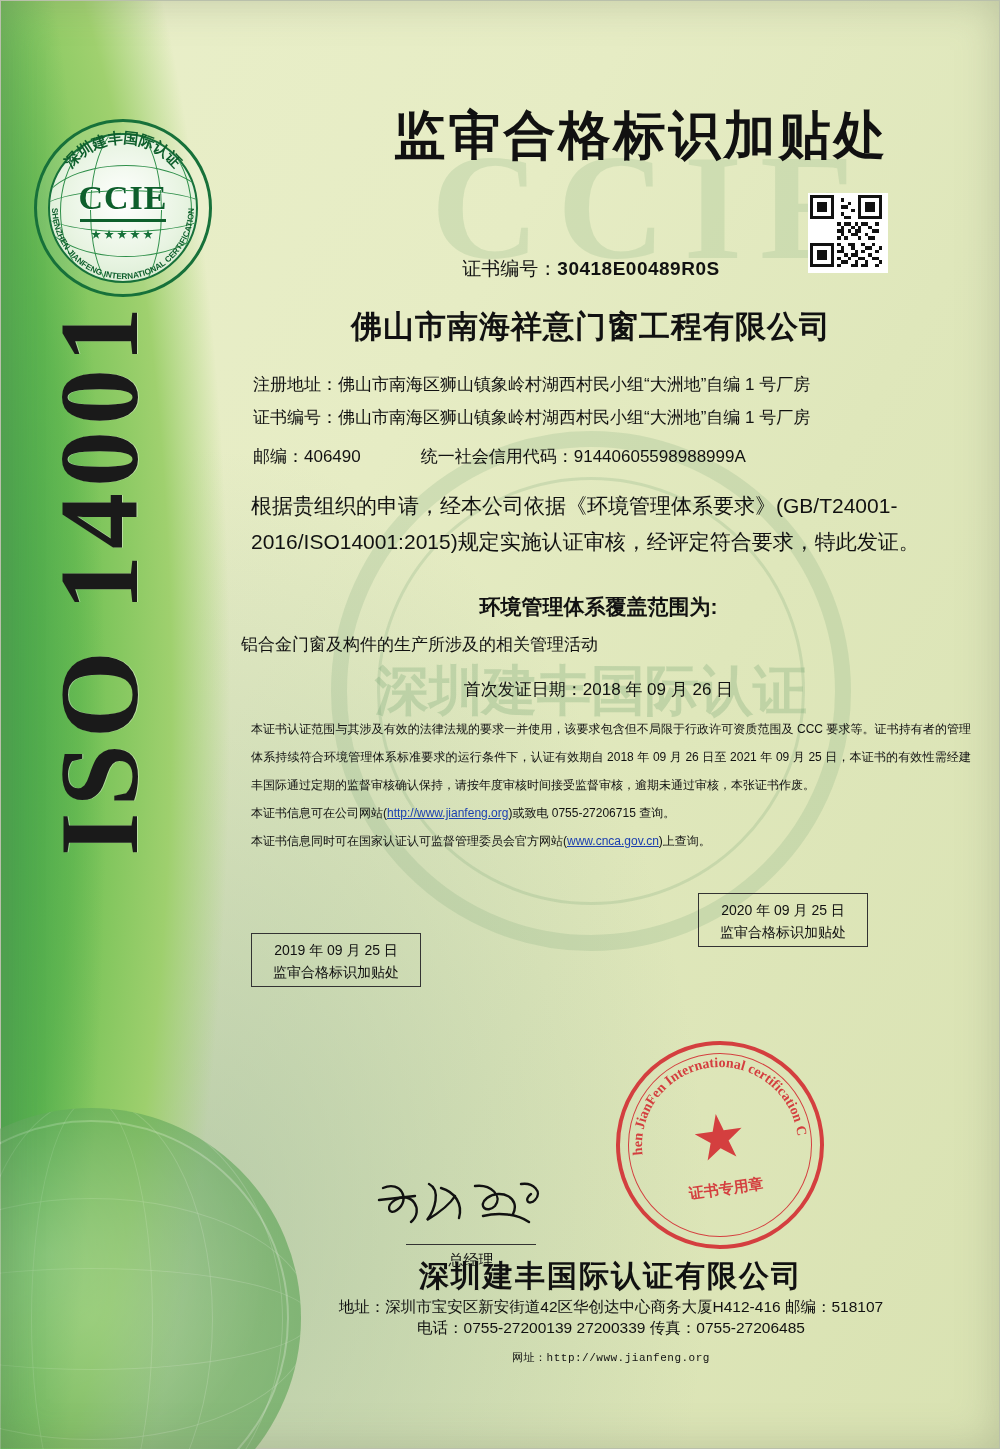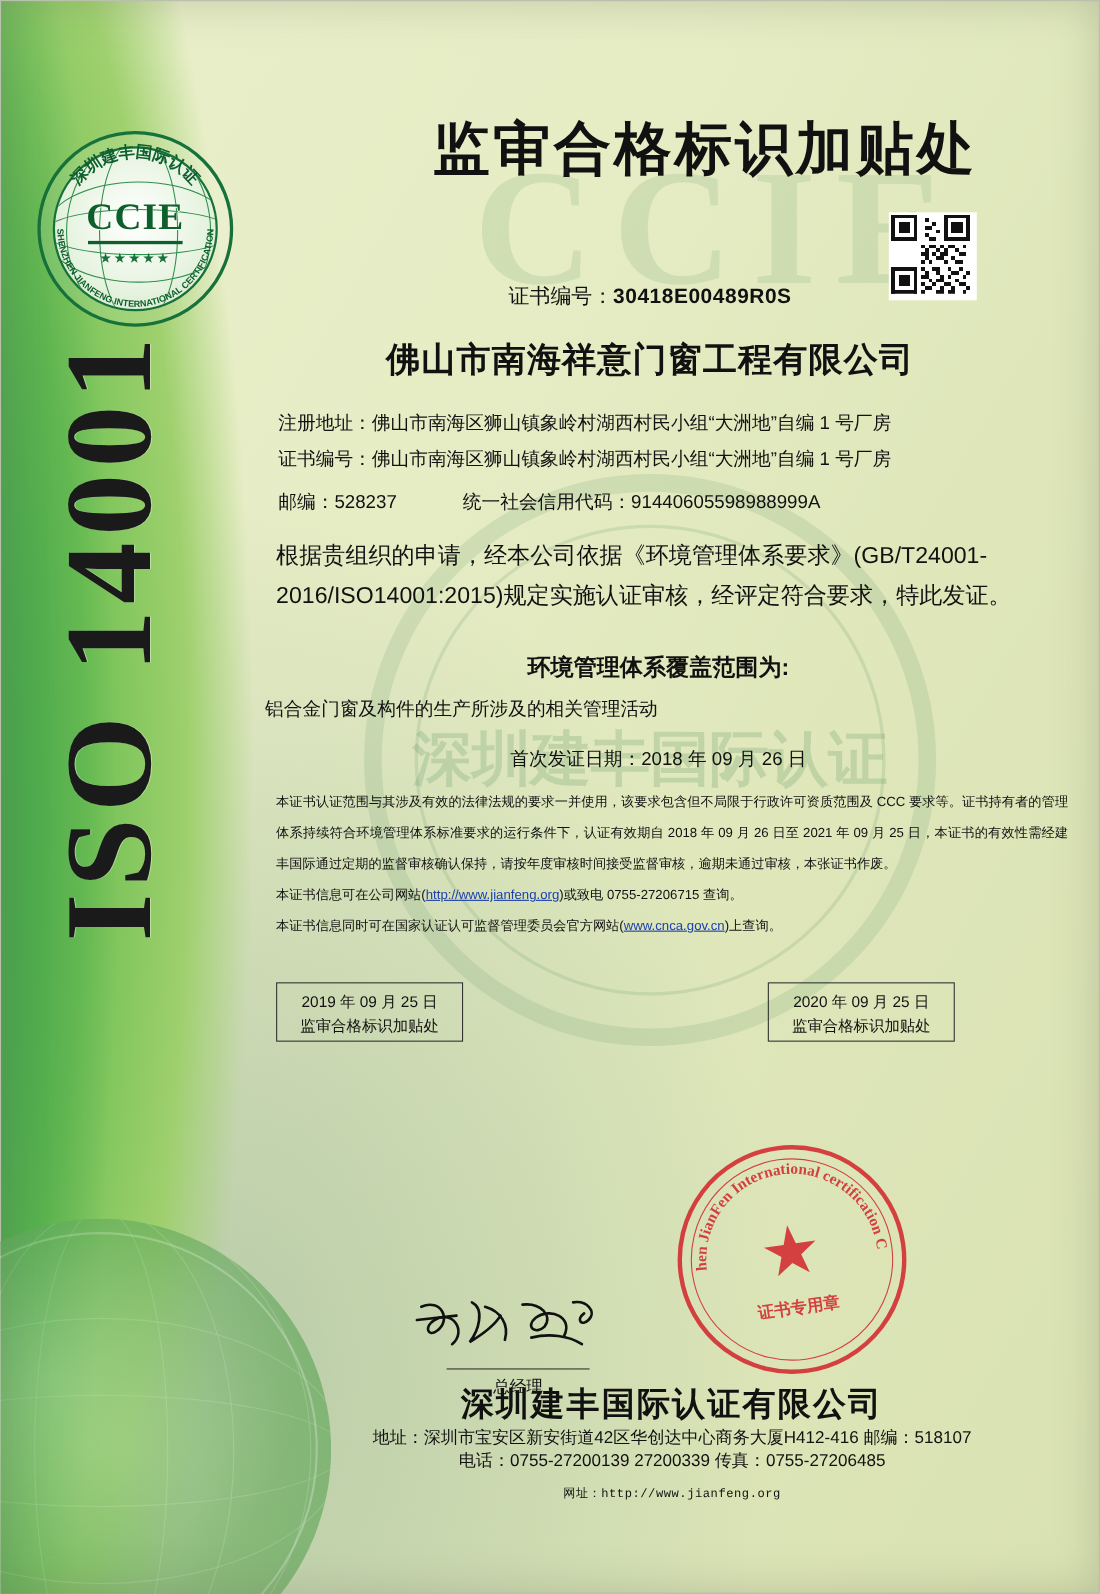--- a/index.html
+++ b/index.html
@@ -149,21 +149,21 @@
     text-align:justify;
   }
   .fineprint a{color:#1b3fb0;text-decoration:underline;}
   .stamp-boxes{position:absolute;left:10px;top:892px;width:720px;height:60px;}
   .stamp-box{
     position:absolute;width:170px;height:54px;border:1px solid #333;
     font-size:14px;color:#111;text-align:center;
     font-family:"Liberation Sans", sans-serif;
     box-sizing:border-box;padding-top:5px;line-height:22px;
   }
-  .stamp-box.left{left:0;}
+  .stamp-box.left{left:0;margin-top:40px;}
   .stamp-box.right{left:447px;}
   
   .sign-wrap{position:absolute;left:110px;top:1169px;width:240px;text-align:center;}
   .sign-svg{display:block;margin:0 auto;}
   .sign-line{margin-top:4px;border-top:1px solid #333;width:130px;margin-left:auto;margin-right:auto;}
   .sign-label{font-size:15px;color:#111;margin-top:6px;font-family:"Liberation Sans", sans-serif;}
   
   .seal{
     position:absolute;left:375px;top:1040px;width:200px;height:200px;border-radius:50%;
     border:4px solid #d3232b;opacity:.85;
@@ -359,21 +359,21 @@
     <div class="company">佛山市南海祥意门窗工程有限公司</div>
 
     <div class="addr addr-1">
       <span class="lab">注册地址：</span><span>佛山市南海区狮山镇象岭村湖西村民小组“大洲地”自编 1 号厂房</span>
     </div>
     <div class="addr addr-2">
       <span class="lab">证书编号：</span><span>佛山市南海区狮山镇象岭村湖西村民小组“大洲地”自编 1 号厂房</span>
     </div>
 
     <div class="row-post">
-      <span><span>邮编：</span><span>528237</span></span>
+      <span><span>邮编：</span><span>406490</span></span>
       <span><span>统一社会信用代码：</span><span>91440605598988999A</span></span>
     </div>
 
     <div class="para">根据贵组织的申请，经本公司依据《环境管理体系要求》(GB/T24001-2016/ISO14001:2015)规定实施认证审核，经评定符合要求，特此发证。</div>
 
     <div class="scope-title">环境管理体系覆盖范围为:</div>
     <div class="scope-body">铝合金门窗及构件的生产所涉及的相关管理活动</div>
     <div class="first-issue">首次发证日期：2018 年 09 月 26 日</div>
 
     <div class="fineprint">

